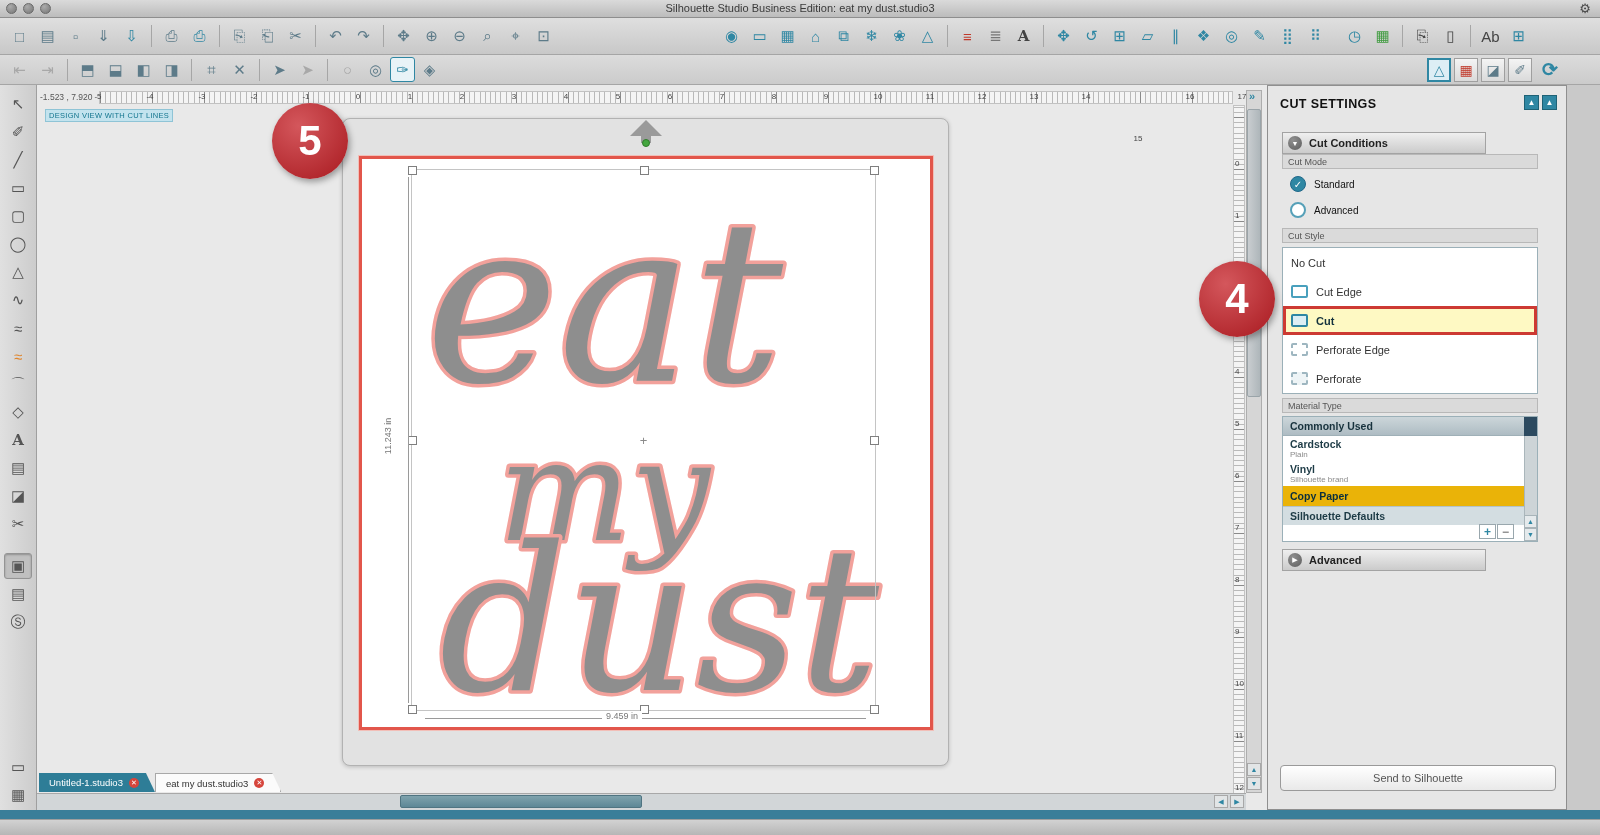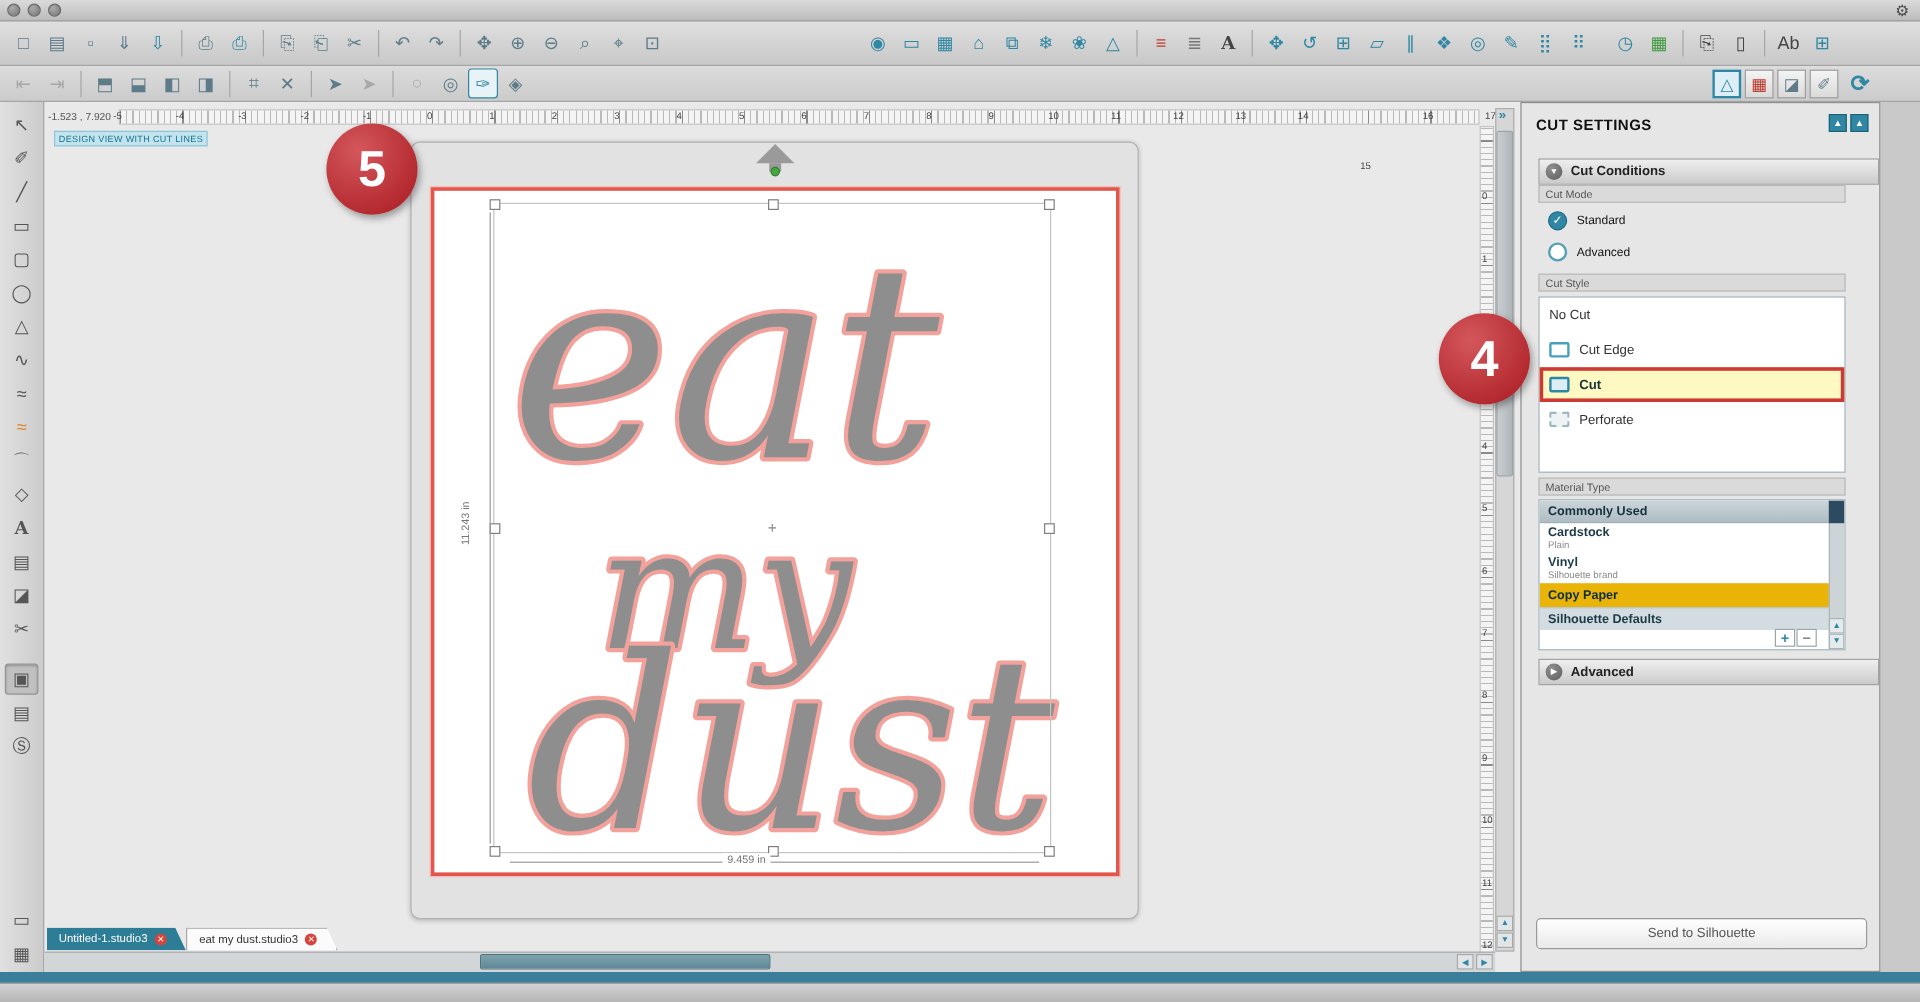--- a/index.html
+++ b/index.html
@@ -75,21 +75,21 @@
   .tab.teal{background:#2e7d97;color:#fff;}
   .tab.white{background:#fbfbfb;color:#333;border:1px solid #a8a8a8;border-bottom:none;}
   .tab-close{margin-left:6px;width:10px;height:10px;border-radius:50%;background:#d6453c;color:#fff;font-size:7px;display:flex;align-items:center;justify-content:center;flex:none;}
   .hscroll{position:absolute;left:0;top:708px;width:1209px;height:17px;background:#d2d6d8;border-top:1px solid #a8a8a8;box-sizing:border-box;}
   .hthumb{position:absolute;left:363px;top:710px;width:242px;height:13px;background:linear-gradient(#7fa3ad,#5d8796);border:1px solid #4f7481;border-radius:2px;box-sizing:border-box;}
 
   
   .panel{position:absolute;left:1267px;top:85px;width:300px;height:725px;background:#e6e6e6;border:1px solid #8f8f8f;box-sizing:border-box;}
   .panel-title{position:absolute;left:12px;top:11px;font-size:12.5px;font-weight:bold;color:#111;letter-spacing:.4px;}
   .panel-btn{position:absolute;top:9px;width:15px;height:15px;background:#2f87a3;color:#fff;font-size:8px;display:flex;align-items:center;justify-content:center;border:1px solid #1e6276;box-sizing:border-box;}
-  .sec-header{position:absolute;left:14px;width:284px;height:22px;background:linear-gradient(#efefef,#cbcbcb);border:1px solid #a3a3a3;box-sizing:border-box;display:flex;align-items:center;gap:7px;padding-left:5px;}
+  .sec-header{position:absolute;left:14px;width:204px;height:22px;background:linear-gradient(#efefef,#cbcbcb);border:1px solid #a3a3a3;box-sizing:border-box;display:flex;align-items:center;gap:7px;padding-left:5px;}
   .sec-circle{width:14px;height:14px;border-radius:50%;background:radial-gradient(circle at 35% 30%,#909090,#5d5d5d);color:#fff;font-size:7px;display:flex;align-items:center;justify-content:center;flex:none;}
   .sec-label{font-size:11px;font-weight:bold;color:#222;}
   .sub-bar{position:absolute;left:14px;width:256px;height:15px;background:#dadada;border:1px solid #b8b8b8;box-sizing:border-box;font-size:9px;color:#555;display:flex;align-items:center;padding-left:5px;}
   .radio-row{position:absolute;left:22px;display:flex;align-items:center;gap:8px;}
   .radio{width:16px;height:16px;border-radius:50%;box-sizing:border-box;flex:none;}
   .radio.checked{background:#2f87a3;border:1px solid #20688a;color:#fff;font-size:10px;display:flex;align-items:center;justify-content:center;}
   .radio.unchecked{background:#fff;border:2px solid #56a0b8;}
   .radio-label{font-size:10px;color:#111;}
   .style-list{position:absolute;left:14px;top:161px;width:256px;height:147px;background:#fff;border:1px solid #9bb0b8;box-sizing:border-box;}
   .style-row{height:29px;display:flex;align-items:center;gap:8px;padding-left:8px;box-sizing:border-box;font-size:11px;color:#333;}
@@ -124,20 +124,21 @@
 <body>
 
 <div class="window">
 
   <div class="titlebar">
     <div class="traffic">
       <span class="light"></span>
       <span class="light"></span>
       <span class="light"></span>
     </div>
+    <div class="wtitle">Silhouette Studio Business Edition: eat my dust.studio3</div>
     <div class="gear">⚙</div>
   </div>
 
   <div class="toolbar toolbar1">
     <div class="tgroup" id="tb-main-left">
         <span class="ticon">□</span>
         <span class="ticon">▤</span>
         <span class="ticon">▫</span>
         <span class="ticon">⇓</span>
         <span class="ticon teal">⇩</span>
@@ -375,20 +376,24 @@
         </div>
         <div class="style-row">
           <span class="sicon cut-edge"></span>
           <span class="style-label">Cut Edge</span>
         </div>
         <div class="style-row selected">
           <span class="sicon cut"></span>
           <span class="style-label">Cut</span>
         </div>
         <div class="style-row">
+          <span class="sicon perforate-edge"></span>
+          <span class="style-label">Perforate Edge</span>
+        </div>
+        <div class="style-row">
           <span class="sicon perforate"></span>
           <span class="style-label">Perforate</span>
         </div>
       </div>
 
     <div class="sub-bar" style="top:312px;">Material Type</div>
     <div class="mat-list" id="mat-list">
       <div class="mat-row header">
           <span class="mat-name">Commonly Used</span>
         </div>

